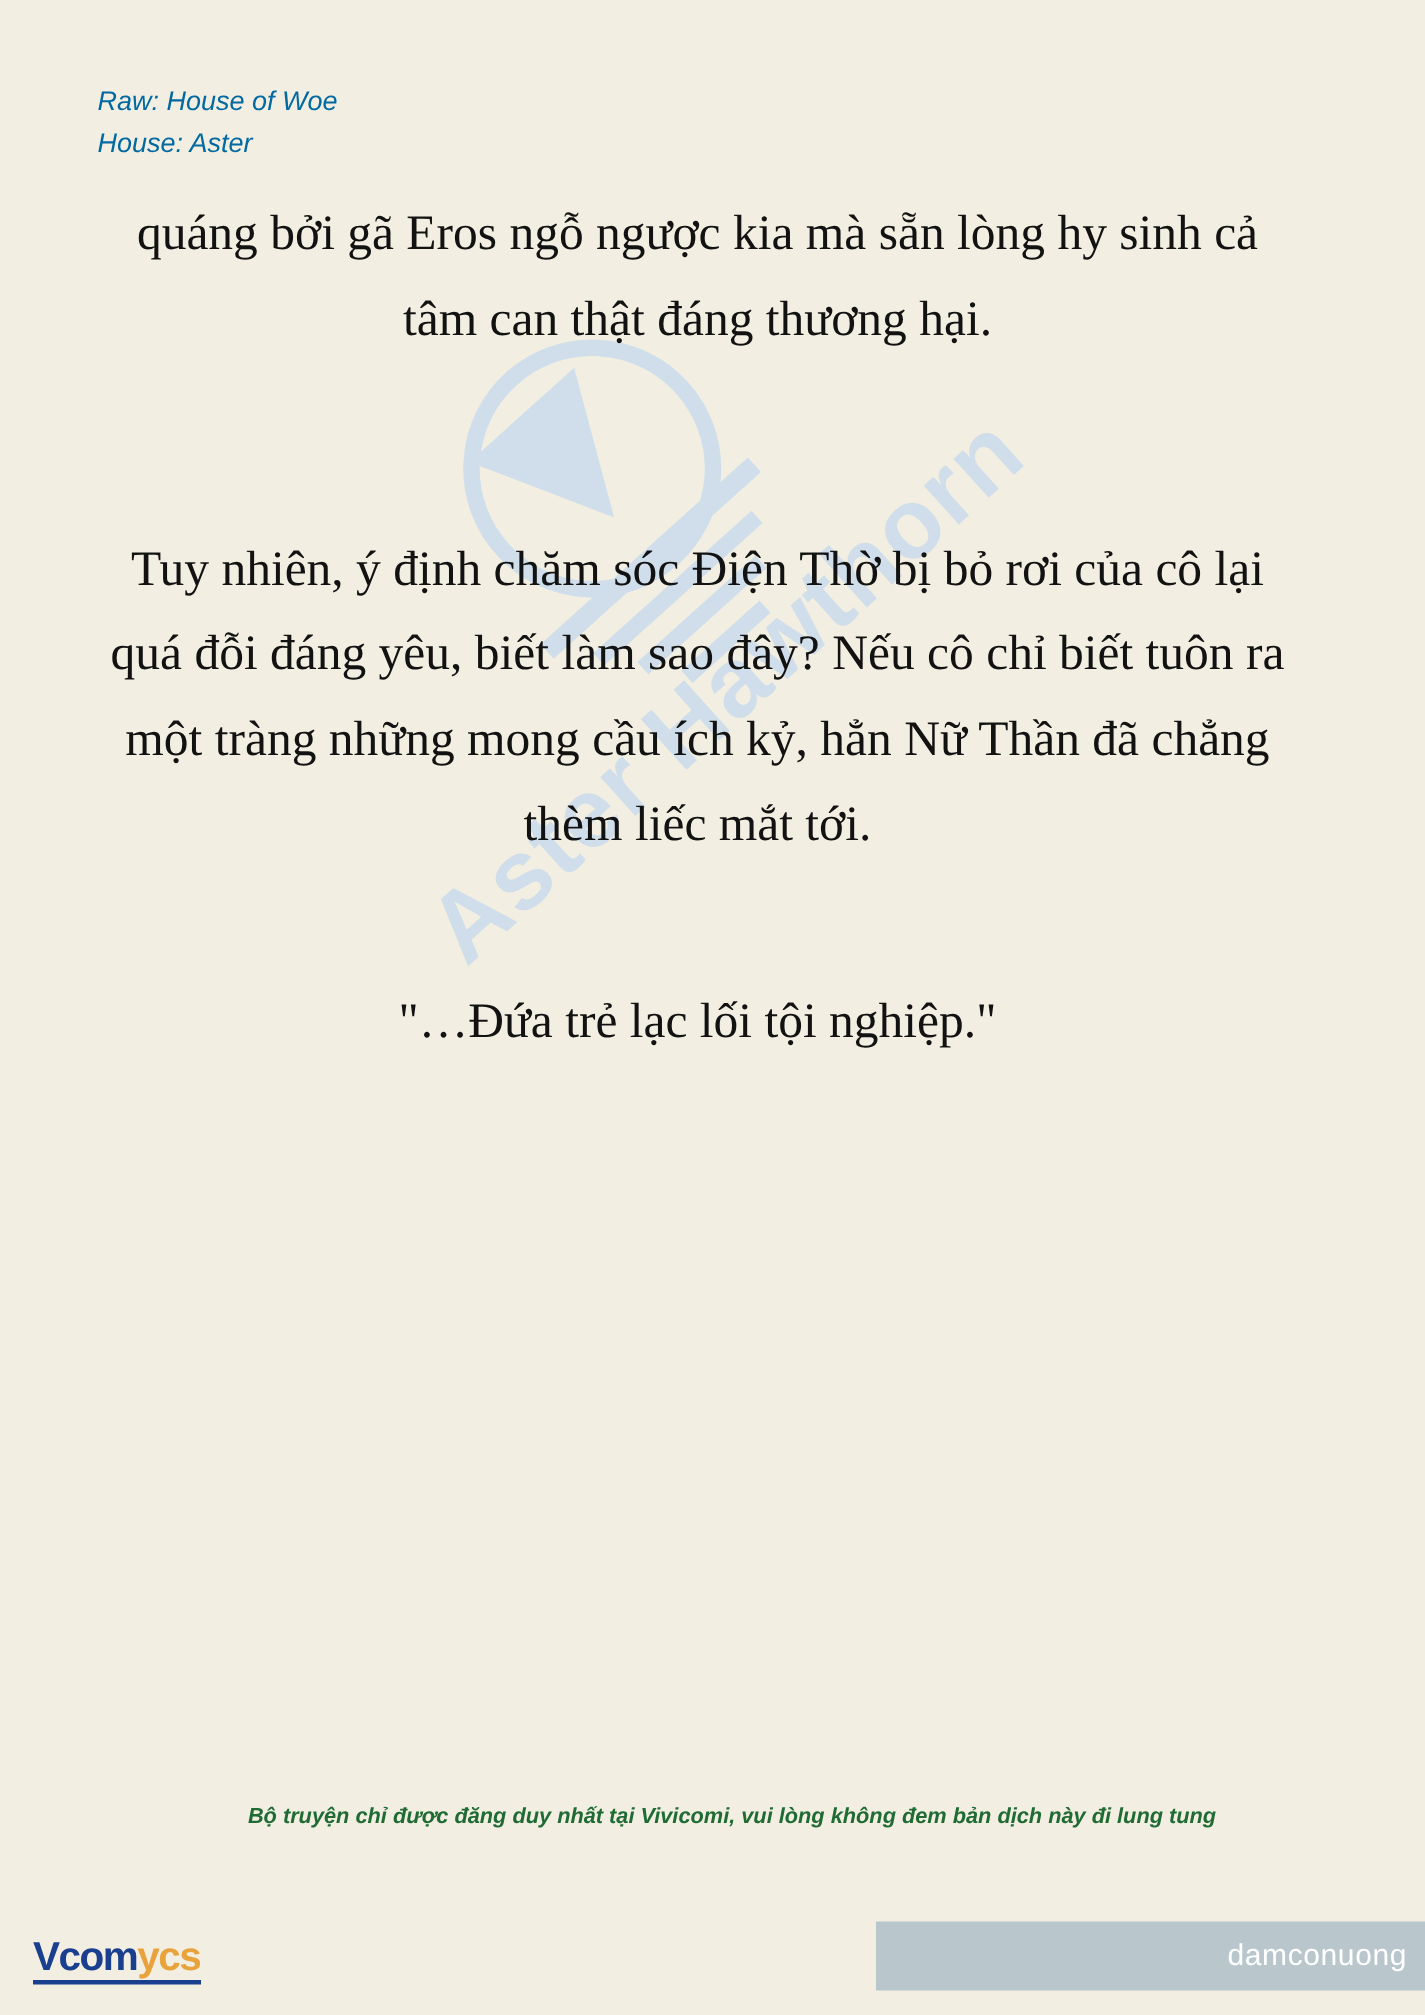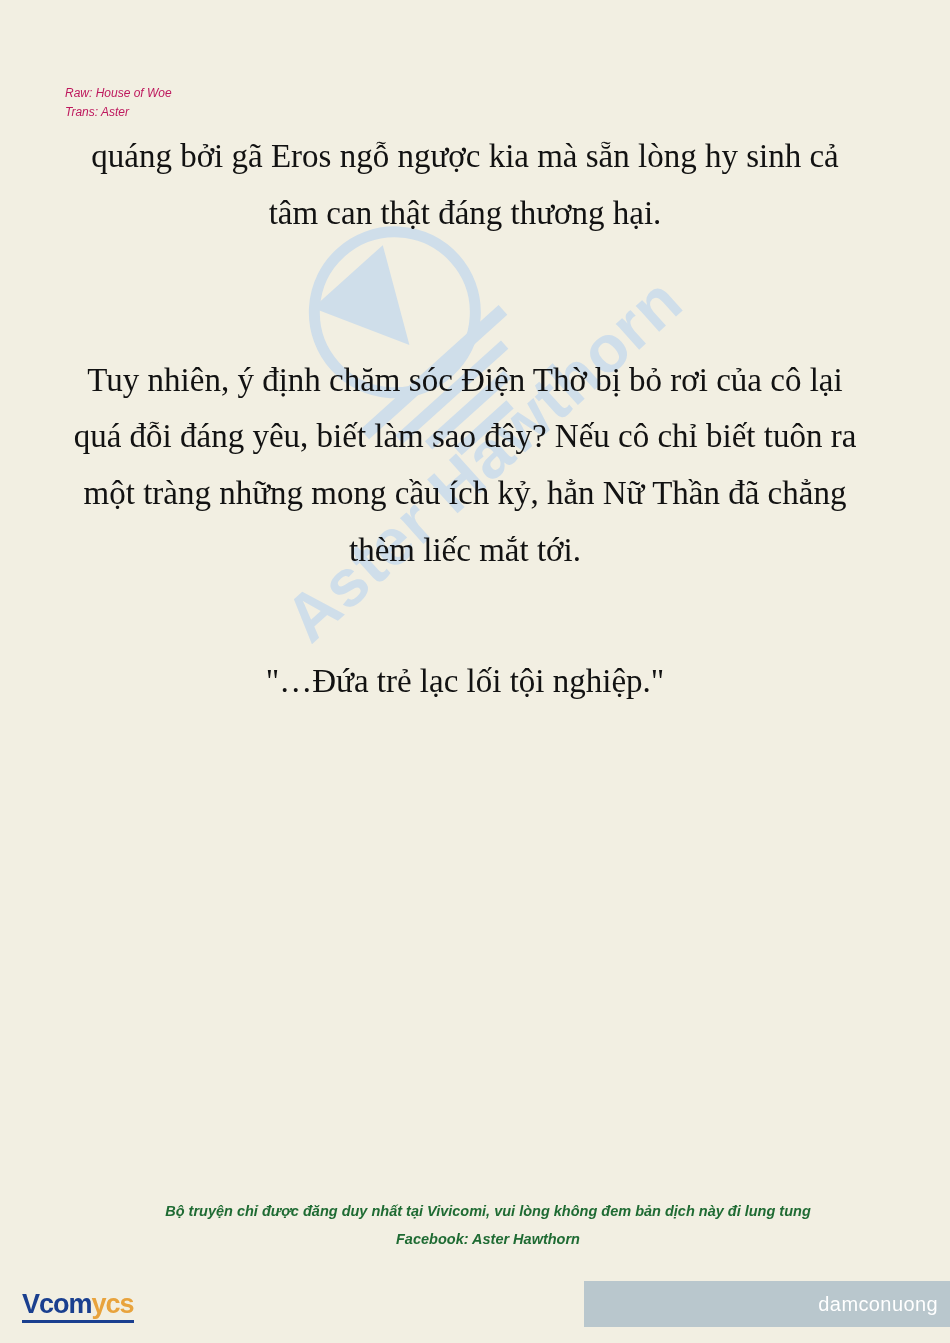--- a/index.html
+++ b/index.html
@@ -79,25 +79,24 @@
     border-top: 92px solid #cfdeea;
   }
 
   
   .credits {
     position: absolute;
     left: 65px;
     top: 54px;
     z-index: 3;
     font-family: "Liberation Sans", sans-serif;
-    font-size: 12px;
+    font-size: 18px;
     font-style: italic;
-    color: #be185d;
+    color: #0369a1;
     line-height: 1.55;
-    margin-top: 30px;
   }
 
   
   .content {
     position: absolute;
     left: 65px;
     top: 128px;
     width: 830px;
     z-index: 2;
     text-align: center;
@@ -198,32 +197,31 @@
       <div class="bar b1"></div>
       <div class="bar b2"></div>
       <div class="bar b3"></div>
       <div class="bar b4"></div>
     </div>
     <div class="wm-text">Aster Hawthorn</div>
   </div>
 
   <div class="credits">
     <div>Raw: House of Woe</div>
-    <div>Trans: Aster</div>
+    <div>House: Aster</div>
   </div>
 
   <div class="content">
     <p class="para first">quáng bởi gã Eros ngỗ ngược kia mà sẵn lòng hy sinh cả tâm can thật đáng thương hại.</p>
     <p class="para">Tuy nhiên, ý định chăm sóc Điện Thờ bị bỏ rơi của cô lại quá đỗi đáng yêu, biết làm sao đây? Nếu cô chỉ biết tuôn ra một tràng những mong cầu ích kỷ, hẳn Nữ Thần đã chẳng thèm liếc mắt tới.</p>
     <p class="para quote">"…Đứa trẻ lạc lối tội nghiệp."</p>
   </div>
 
   <div class="footer-notes">
     <div>Bộ truyện chỉ được đăng duy nhất tại Vivicomi, vui lòng không đem bản dịch này đi lung tung</div>
-    <div>Facebook: Aster Hawthorn</div>
   </div>
 
   <div class="bottom-bar">
     <div class="left-brand">
       <div class="brand-logo">
         <span class="vpart">Vcom</span><span class="ypart">ycs</span>
         <div class="brand-underline"></div>
       </div>
     </div>
     <div class="right-brand">

